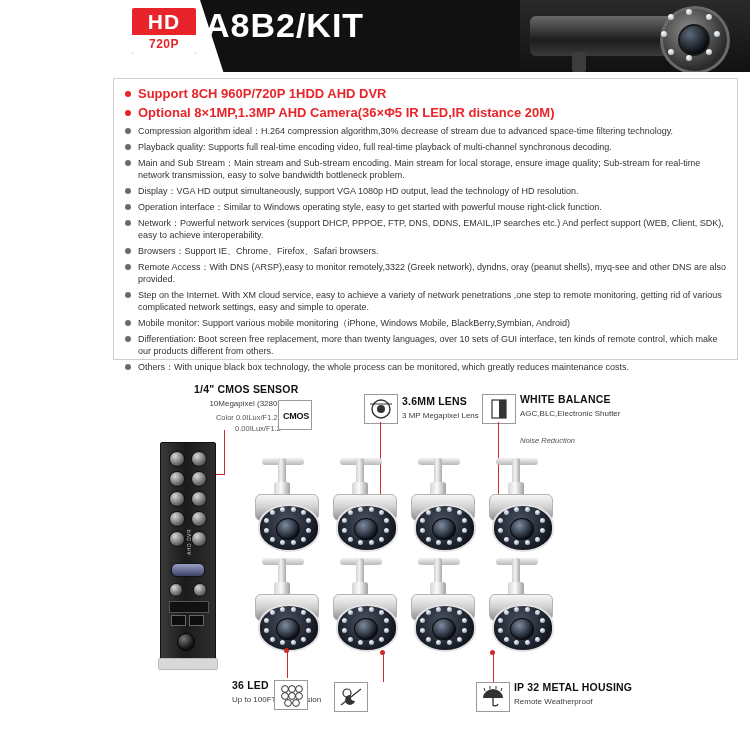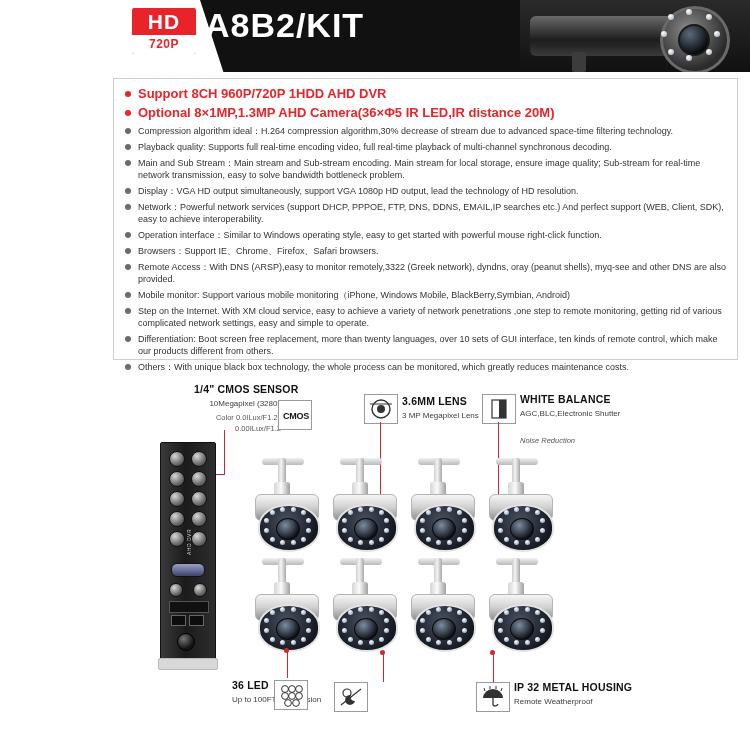--- a/index.html
+++ b/index.html
@@ -215,26 +215,26 @@
     </div>
     <div class="line hl">
       <span class="dot"></span>
       <span>Optional 8×1MP,1.3MP  AHD Camera(36×Φ5 IR LED,IR distance 20M)</span>
     </div>
 
     <div class="line"><span class="dot"></span><span>Compression algorithm ideal：H.264 compression algorithm,30% decrease of stream due to advanced space-time filtering technology.</span></div>
     <div class="line"><span class="dot"></span><span>Playback quality: Supports full real-time encoding video, full real-time playback of multi-channel synchronous decoding.</span></div>
     <div class="line"><span class="dot"></span><span>Main and Sub Stream：Main stream and Sub-stream encoding. Main stream for local storage, ensure image quality; Sub-stream for real-time network transmission, easy to solve bandwidth bottleneck problem.</span></div>
     <div class="line"><span class="dot"></span><span>Display：VGA HD output simultaneously, support VGA 1080p HD output,  lead the technology of HD resolution.</span></div>
+    <div class="line"><span class="dot"></span><span>Operation interface：Similar to Windows operating style, easy to get started with powerful mouse right-click function.</span></div>
     <div class="line"><span class="dot"></span><span>Network：Powerful network services (support DHCP, PPPOE, FTP, DNS, DDNS, EMAIL,IP searches etc.) And perfect support (WEB, Client, SDK), easy to achieve interoperability.</span></div>
-    <div class="line"><span class="dot"></span><span>Operation interface：Similar to Windows operating style, easy to get started with powerful mouse right-click function.</span></div>
     <div class="line"><span class="dot"></span><span>Browsers：Support IE、Chrome、Firefox、Safari browsers.</span></div>
     <div class="line"><span class="dot"></span><span>Remote Access：With DNS (ARSP),easy to monitor remotely,3322 (Greek network), dyndns, oray (peanut shells), myq-see and other DNS are also provided.</span></div>
+    <div class="line"><span class="dot"></span><span>Step on the Internet. With XM cloud service, easy to achieve a variety of  network penetrations ,one step to remote monitoring, getting rid of various complicated network settings, easy and simple to operate.</span></div>
     <div class="line"><span class="dot"></span><span>Mobile monitor: Support various mobile monitoring（iPhone, Windows Mobile, BlackBerry,Symbian, Android)</span></div>
-    <div class="line"><span class="dot"></span><span>Step on the Internet. With XM cloud service, easy to achieve a variety of  network penetrations ,one step to remote monitoring, getting rid of various complicated network settings, easy and simple to operate.</span></div>
     <div class="line"><span class="dot"></span><span>Differentiation: Boot screen free replacement, more than twenty languages, over 10 sets of GUI interface, ten kinds of remote control, which make our products different from others.</span></div>
     <div class="line"><span class="dot"></span><span>Others：With unique black box technology, the whole process can be monitored, which greatly reduces maintenance costs.</span></div>
   </div>
 
   <div class="diagram">
 
     <div class="feat" style="left:194px;top:18px;width:140px;">
       <div class="title">1/4" CMOS SENSOR</div>
       <div class="sub" style="margin-top:3px;text-align:center;width:118px;">10Megapixel (3280*720)</div>
       <div class="sub2" style="margin-top:3px;text-align:center;width:128px;">Color 0.0ILux/F1.2, Block 0.00ILux/F1.2</div>

